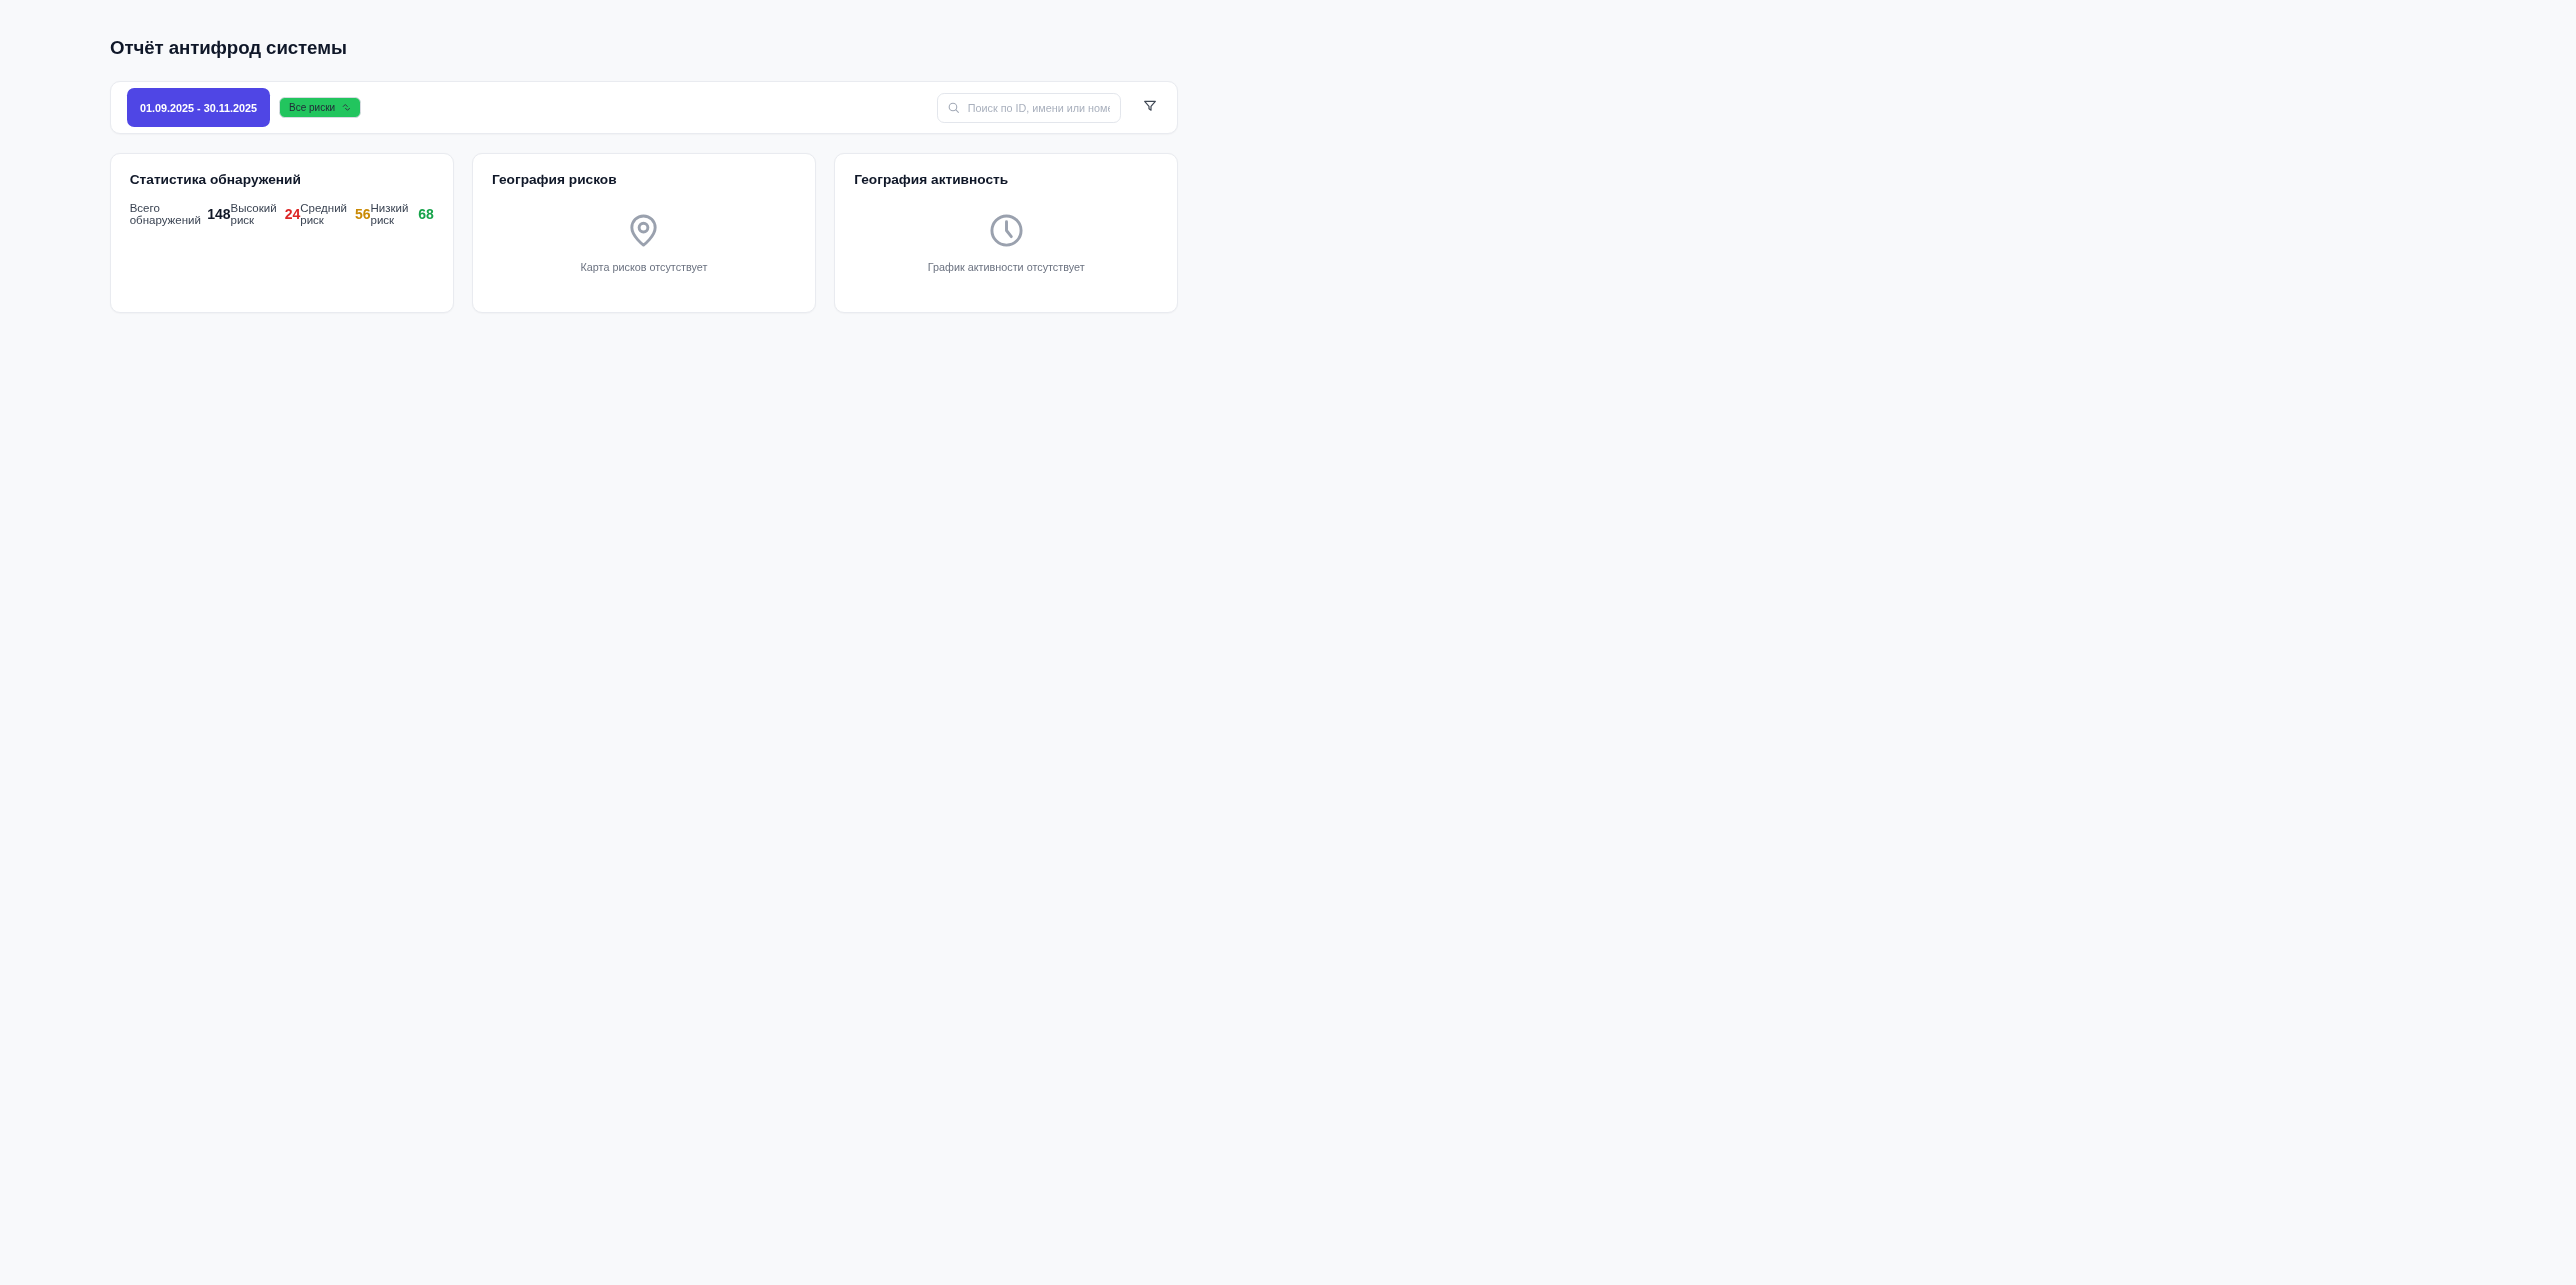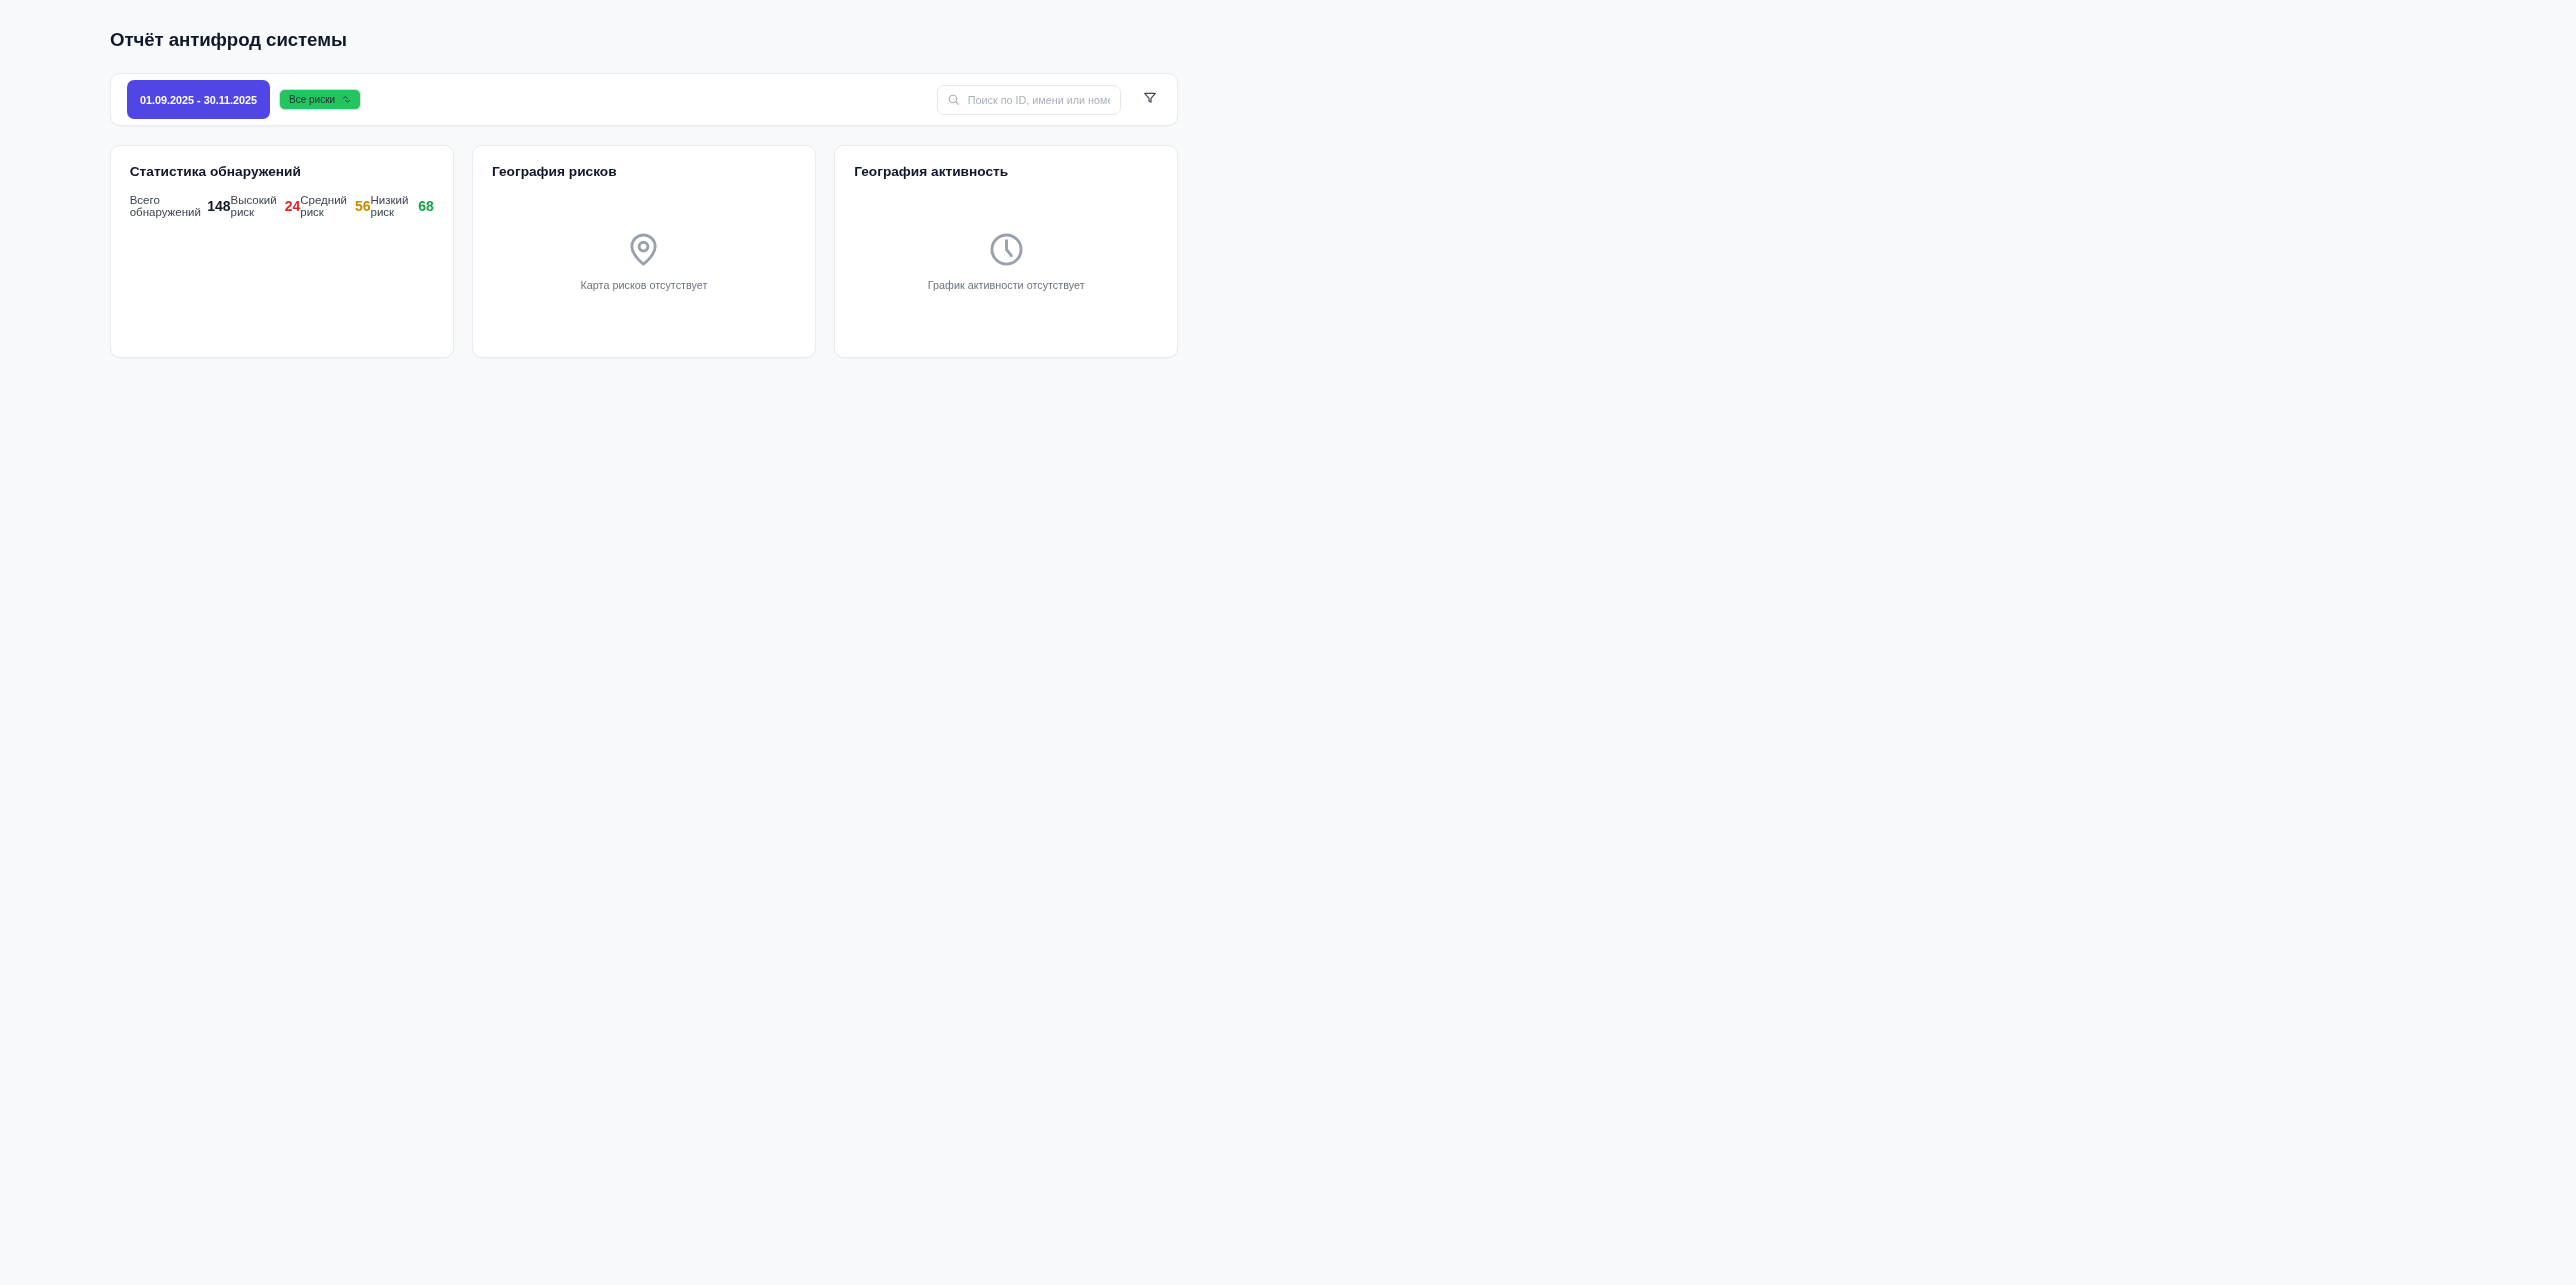--- a/index.html
+++ b/index.html
@@ -7,21 +7,21 @@
   body {
     width: 1288px;
     min-height: 643px;
     background: #f8f9fb;
     font-family: "Liberation Sans", sans-serif;
     color: #0f1728;
   }
   .container {
     width: 1068px;
     margin: 0 auto;
-    padding-top: 29px;
+    padding-top: 37px;
   }
   
   .page-title {
     font-size: 18.7px;
     font-weight: 700;
     letter-spacing: -0.1px;
     color: #0f1728;
     margin: 0 0 22px 0;
   }
   
@@ -121,21 +121,21 @@
   .cards {
     display: grid;
     grid-template-columns: repeat(3, 1fr);
     gap: 18.7px;
     margin-top: 18.7px;
   }
   .card {
     background: #ffffff;
     border: 0.7px solid #e9ebf0;
     border-radius: 10px;
-    height: 213px;
+    height: 160px;
     padding: 18px 18.7px;
     box-shadow: 0 0.7px 1.4px rgba(16,24,40,0.03);
     display: flex;
     flex-direction: column;
   }
   .card-title {
     font-size: 13.7px;
     font-weight: 700;
     color: #0f1728;
     margin: 0;

